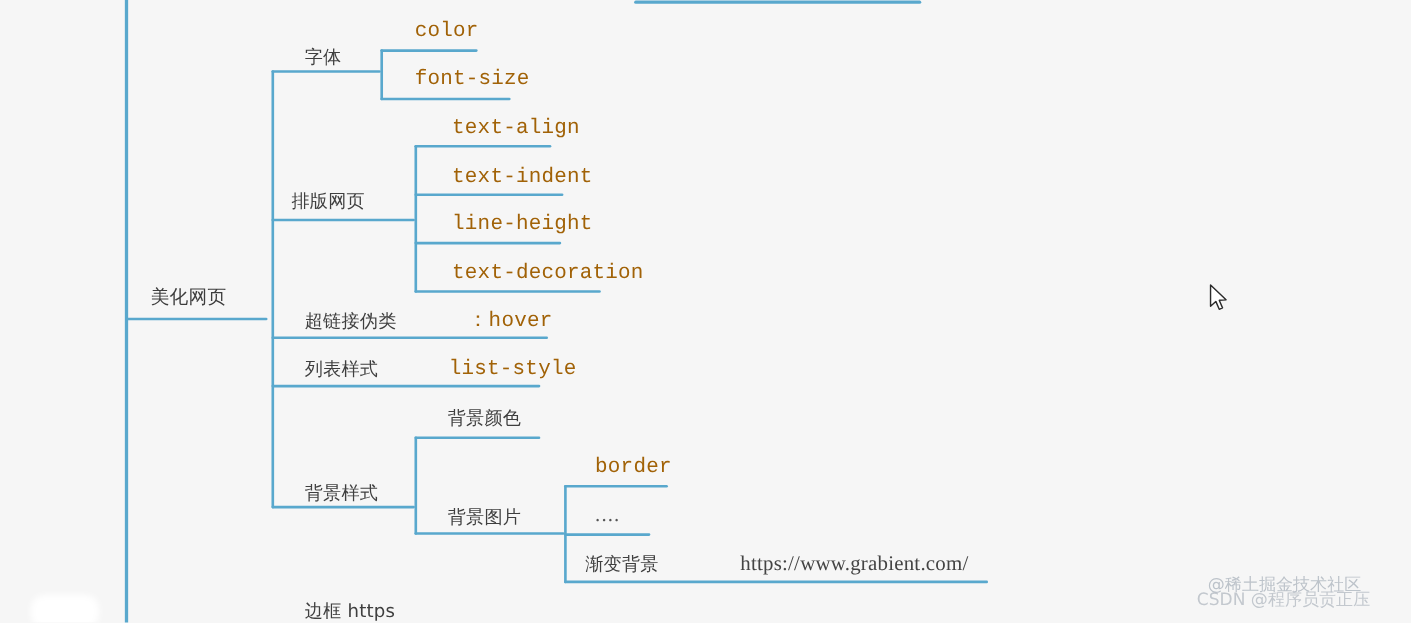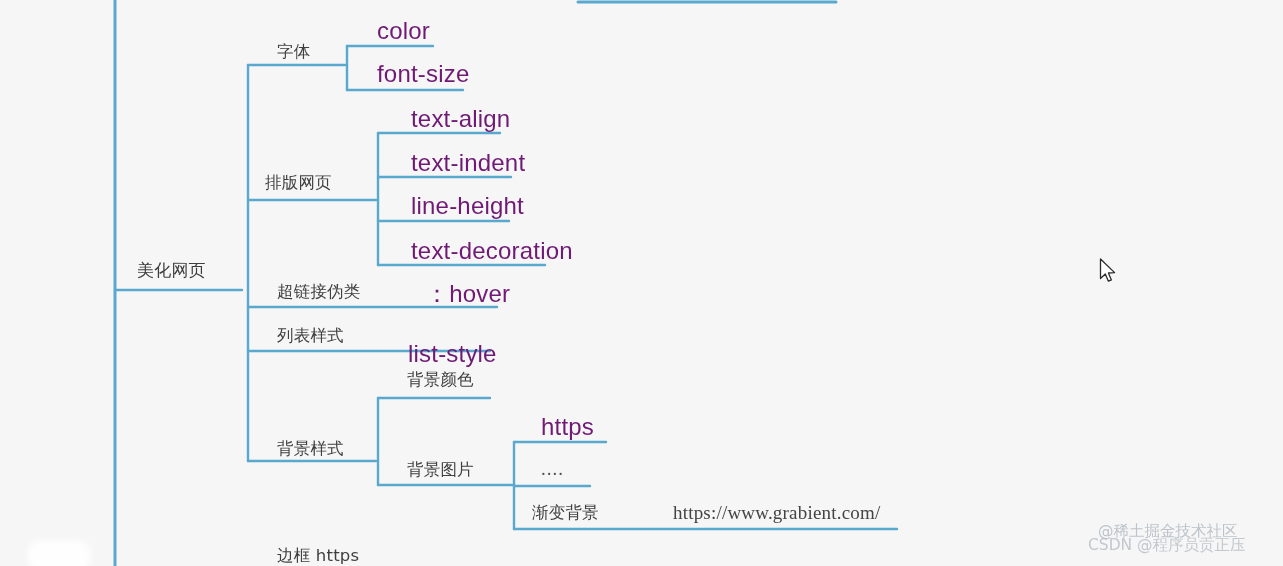--- a/index.html
+++ b/index.html
@@ -29,23 +29,23 @@
     white-space: nowrap;
     line-height: 1;
     letter-spacing: 0.2px;
   }
   .lbl-cn {
     font-family: "DejaVu Sans", "Liberation Sans", sans-serif;
     font-size: 16.5px;
     color: #3f3f3f;
   }
   .lbl-en {
-    font-family: Liberation Sans, sans-serif;
-    font-size: 24px;
-    color: #701a75;
+    font-family: Liberation Mono, monospace;
+    font-size: 19px;
+    color: #a16207;
   }
   .lbl-url {
     font-family: "Liberation Serif", "DejaVu Serif", serif;
     font-size: 19px;
     color: #444444;
   }
   .lbl-dots {
     font-family: "Liberation Serif", "DejaVu Serif", serif;
     font-size: 19px;
     color: #555;
@@ -144,26 +144,26 @@
   <div class="node-label lbl-cn" style="left:265px; top:175px;">排版网页</div>
   <div class="node-label lbl-en" style="left:411px; top:107px;">text-align</div>
   <div class="node-label lbl-en" style="left:411px; top:151px;">text-indent</div>
   <div class="node-label lbl-en" style="left:411px; top:194px;">line-height</div>
   <div class="node-label lbl-en" style="left:411px; top:239px;">text-decoration</div>
 
   <div class="node-label lbl-cn" style="left:277px; top:284px;">超链接伪类</div>
   <div class="node-label lbl-en" style="left:425px; top:282px;">：hover</div>
 
   <div class="node-label lbl-cn" style="left:277px; top:328px;">列表样式</div>
-  <div class="node-label lbl-en" style="left:408px; top:326px;margin-top:16px;">list-style</div>
+  <div class="node-label lbl-en" style="left:408px; top:326px;">list-style</div>
 
   <div class="node-label lbl-cn" style="left:277px; top:441px;text-align:center;">背景样式</div>
   <div class="node-label lbl-cn" style="left:407px; top:372px;">背景颜色</div>
   <div class="node-label lbl-cn" style="left:407px; top:462px;">背景图片</div>
-  <div class="node-label lbl-en" style="left:541px; top:415px;">https</div>
+  <div class="node-label lbl-en" style="left:541px; top:415px;">border</div>
   <div class="node-label lbl-dots" style="left:541px; top:459px;">....</div>
   <div class="node-label lbl-cn" style="left:532px; top:505px;">渐变背景</div>
   <div class="node-label lbl-url" style="left:673px; top:503px;">https://www.grabient.com/</div>
 
   <div class="node-label lbl-cn" style="left:277px; top:548px;">边框 https</div>
 
   <div id="corner-plate"></div>
 
   <div class="watermark" id="wm-juejin">@稀土掘金技术社区</div>
   <div class="watermark" id="wm-csdn">CSDN @程序员贡正压</div>

